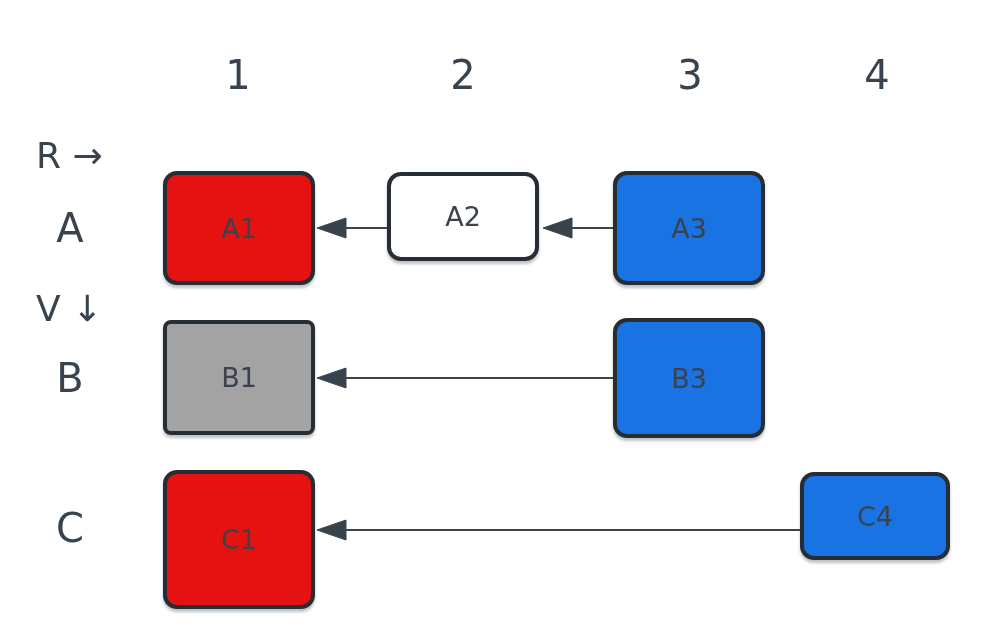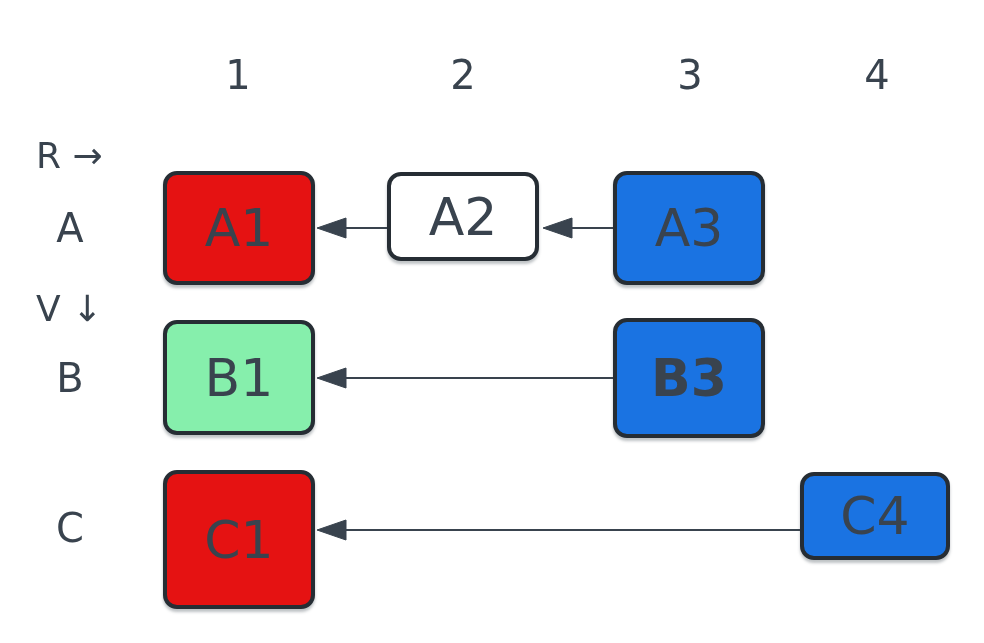--- a/index.html
+++ b/index.html
@@ -37,21 +37,21 @@
   }
   .row-a{top:228px}.row-b{top:378px}.row-c{top:528px}
 
   
   .node{
     position:absolute;box-sizing:border-box;
     width:152px;height:114px;
     border:4px solid var(--node-border,#262d34);
     border-radius:14px;
     display:flex;align-items:center;justify-content:center;
-    font-size:52px;
+    font-size:27px;
     color:var(--text-color,#39434e);
     box-shadow:0 3px 3px rgba(70,80,90,0.35);
   }
   .n-a1{left:163px;top:171px}
   .n-a2{left:387px;top:172px;height:89px}
   .n-a3{left:613px;top:171px}
   .n-b1{left:163px;top:320px;height:115px}
   .n-b3{left:613px;top:318px;height:120px}
   .n-c1{left:163px;top:470px;height:139px}
   .n-c4{left:800px;top:472px;width:150px;height:88px}
@@ -82,24 +82,24 @@
 
   <div class="node n-a1" style="background: rgb(229, 18, 18);">
       <span>A1</span>
     </div>
   <div class="node n-a2" style="background: rgb(255, 255, 255);">
       <span>A2</span>
     </div>
   <div class="node n-a3" style="background: rgb(26, 115, 226); justify-content: center;">
       <span>A3</span>
     </div>
-  <div class="node n-b1" style="background: #86efac;">
+  <div class="node n-b1" style="background: #a3a3a3; border-radius: 8px;">
       <span>B1</span>
     </div>
-  <div class="node n-b3" style="background: rgb(26, 115, 226); font-weight: bold;">
+  <div class="node n-b3" style="background: rgb(26, 115, 226);">
       <span>B3</span>
     </div>
   <div class="node n-c1" style="background: rgb(229, 18, 18);">
       <span>C1</span>
     </div>
   <div class="node n-c4" style="background: rgb(26, 115, 226);">
       <span>C4</span>
     </div>
 
   <svg class="arrows" width="984" height="643">

